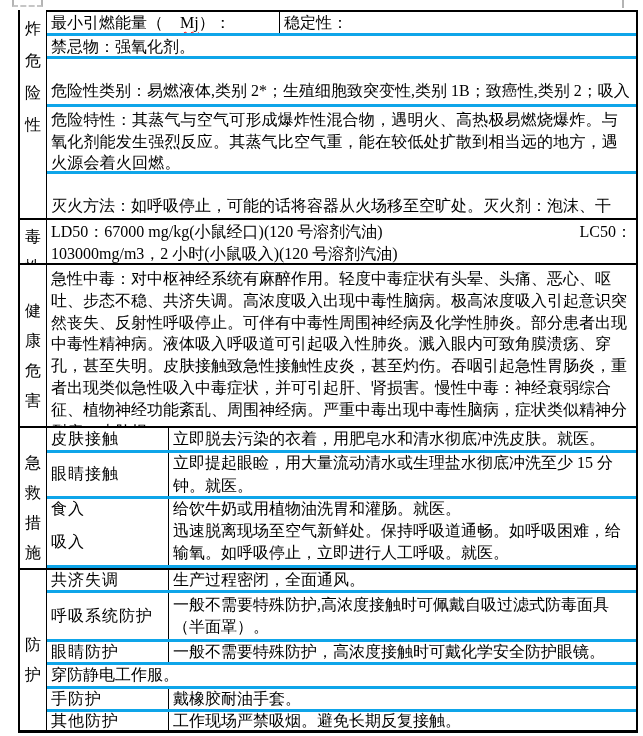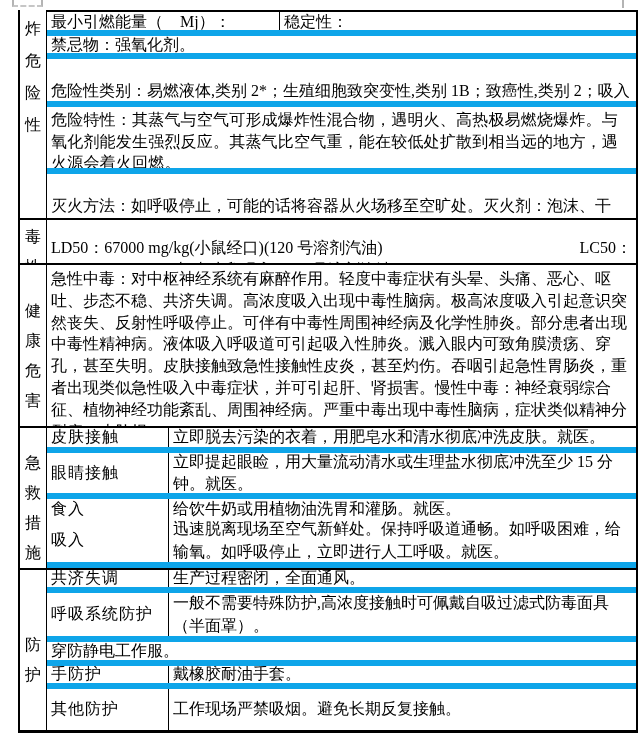--- a/index.html
+++ b/index.html
@@ -65,21 +65,21 @@
 
   .content-col {
     flex: 1; min-width: 0;
     display: flex; flex-direction: column;
   }
   .content-col.topline { border-top: 2px solid #000; }
 
   .row {
     display: flex;
     box-sizing: border-box;
-    border-bottom: 6px solid #0ea5e9;
+    border-bottom: 3px solid #0ea5e9;
     overflow: hidden;
   }
   .row.last { border-bottom: none; }
 
   .cell {
     box-sizing: border-box;
     padding: 1px 4px 0 4px;
     line-height: 21px;
     min-width: 0;
   }
@@ -101,21 +101,21 @@
     padding: 0 4px;
     letter-spacing: 1px;
   }
   .sub-text {
     flex: 1; min-width: 0;
     display: flex; flex-direction: column; justify-content: center;
     padding: 0 4px;
     line-height: 22.5px;
   }
 
-  .tox-cell { padding: 1px 4px 0 4px; line-height: 21.5px; margin-top: 16px; }
+  .tox-cell { padding: 1px 4px 0 4px; line-height: 21.5px; }
   .ldline { display: flex; justify-content: space-between; }
 
   .wavy {
     text-decoration: underline;
     text-decoration-style: wavy;
     text-decoration-color: #ff0000;
     text-decoration-thickness: 1px;
     text-underline-offset: 3px;
     margin-left: 17px;
   }
@@ -210,20 +210,24 @@
     </div>
     <div class="content-col">
       <div class="row" style="height:23px">
         <div class="sub-label">共济失调</div>
         <div class="sub-text">生产过程密闭，全面通风。</div>
       </div>
       <div class="row" style="height:49px">
         <div class="sub-label">呼吸系统防护</div>
         <div class="sub-text">一般不需要特殊防护,高浓度接触时可佩戴自吸过滤式防毒面具（半面罩）。</div>
       </div>
+      <div class="row" style="height:23px">
+        <div class="sub-label">眼睛防护</div>
+        <div class="sub-text">一般不需要特殊防护，高浓度接触时可戴化学安全防护眼镜。</div>
+      </div>
       <div class="row" style="height:24px">
         <div class="sub-text">穿防静电工作服。</div>
       </div>
       <div class="row" style="height:23px">
         <div class="sub-label">手防护</div>
         <div class="sub-text">戴橡胶耐油手套。</div>
       </div>
       <div class="row last" style="flex:1">
         <div class="sub-label">其他防护</div>
         <div class="sub-text">工作现场严禁吸烟。避免长期反复接触。</div>

